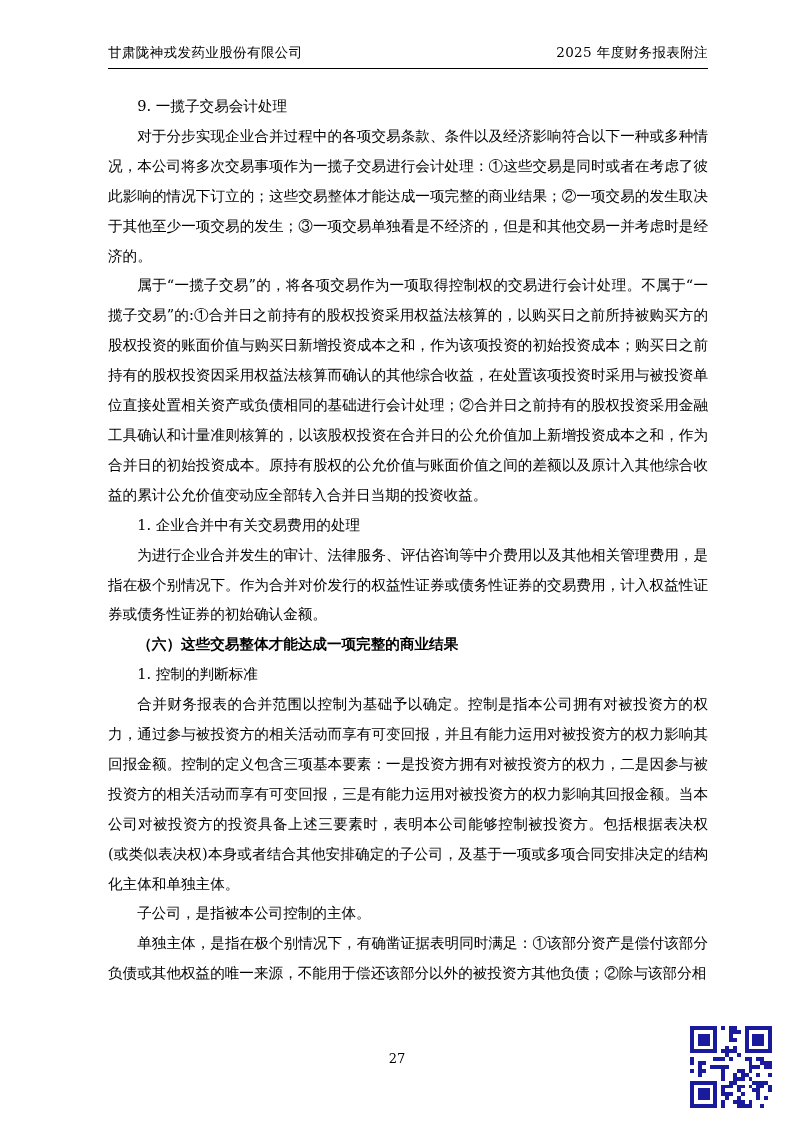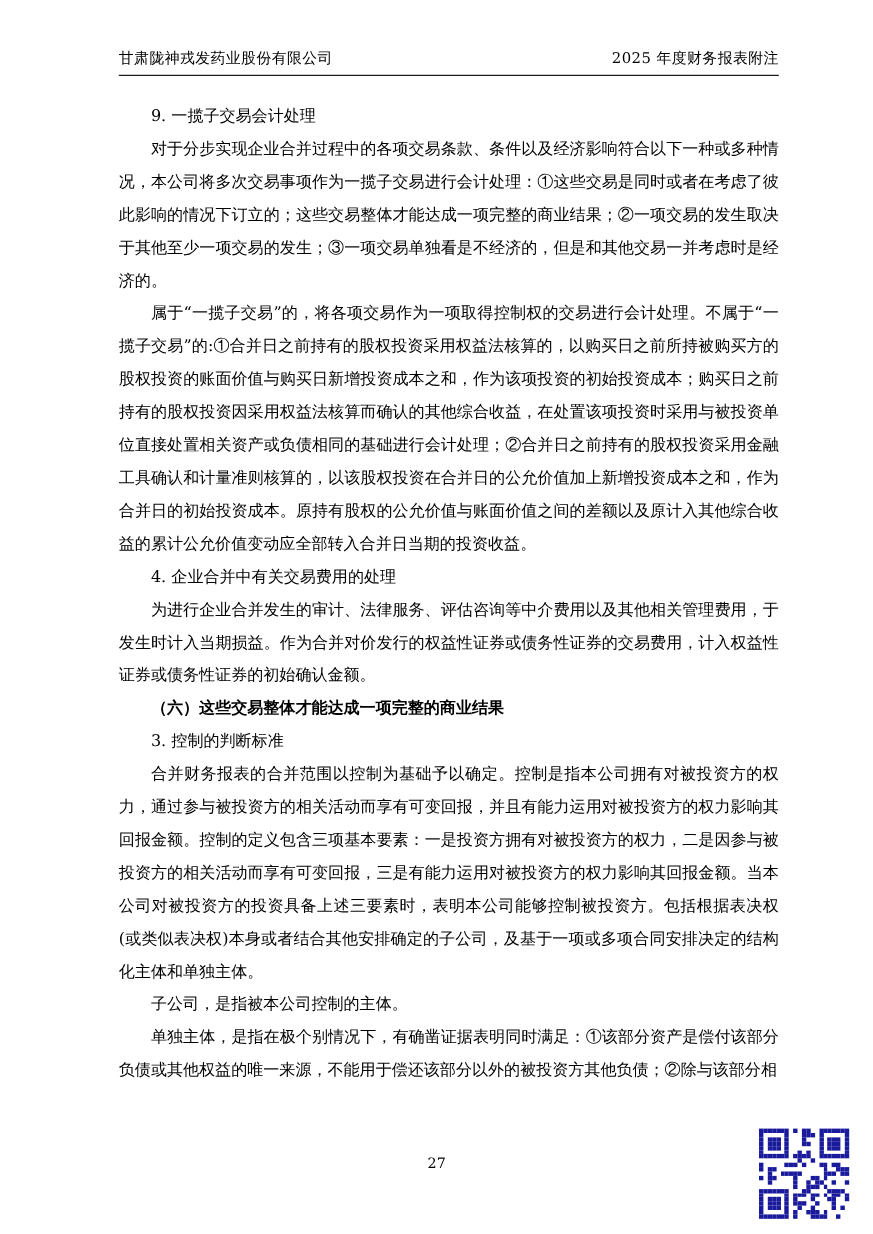--- a/index.html
+++ b/index.html
@@ -89,24 +89,24 @@
 
     <div class="header">
       <span class="left">甘肃陇神戎发药业股份有限公司</span>
       <span class="right">2025 年度财务报表附注</span>
     </div>
 
     <div class="body-text">
       <p class="para">9. 一揽子交易会计处理</p>
       <p class="para">对于分步实现企业合并过程中的各项交易条款、条件以及经济影响符合以下一种或多种情况，本公司将多次交易事项作为一揽子交易进行会计处理：①这些交易是同时或者在考虑了彼此影响的情况下订立的；这些交易整体才能达成一项完整的商业结果；②一项交易的发生取决于其他至少一项交易的发生；③一项交易单独看是不经济的，但是和其他交易一并考虑时是经济的。</p>
       <p class="para">属于“一揽子交易”的，将各项交易作为一项取得控制权的交易进行会计处理。不属于“一揽子交易”的:①合并日之前持有的股权投资采用权益法核算的，以购买日之前所持被购买方的股权投资的账面价值与购买日新增投资成本之和，作为该项投资的初始投资成本；购买日之前持有的股权投资因采用权益法核算而确认的其他综合收益，在处置该项投资时采用与被投资单位直接处置相关资产或负债相同的基础进行会计处理；②合并日之前持有的股权投资采用金融工具确认和计量准则核算的，以该股权投资在合并日的公允价值加上新增投资成本之和，作为合并日的初始投资成本。原持有股权的公允价值与账面价值之间的差额以及原计入其他综合收益的累计公允价值变动应全部转入合并日当期的投资收益。</p>
-      <p class="para">4. 企业合并中有关交易费用的处理</p>
-      <p class="para">为进行企业合并发生的审计、法律服务、评估咨询等中介费用以及其他相关管理费用，于发生时计入当期损益。作为合并对价发行的权益性证券或债务性证券的交易费用，计入权益性证券或债务性证券的初始确认金额。</p>
+      <p class="para">1. 企业合并中有关交易费用的处理</p>
+      <p class="para">为进行企业合并发生的审计、法律服务、评估咨询等中介费用以及其他相关管理费用，是指在极个别情况下。作为合并对价发行的权益性证券或债务性证券的交易费用，计入权益性证券或债务性证券的初始确认金额。</p>
       <p class="heading-bold">（六）这些交易整体才能达成一项完整的商业结果</p>
-      <p class="para">3. 控制的判断标准</p>
+      <p class="para">1. 控制的判断标准</p>
       <p class="para">合并财务报表的合并范围以控制为基础予以确定。控制是指本公司拥有对被投资方的权力，通过参与被投资方的相关活动而享有可变回报，并且有能力运用对被投资方的权力影响其回报金额。控制的定义包含三项基本要素：一是投资方拥有对被投资方的权力，二是因参与被投资方的相关活动而享有可变回报，三是有能力运用对被投资方的权力影响其回报金额。当本公司对被投资方的投资具备上述三要素时，表明本公司能够控制被投资方。包括根据表决权(或类似表决权)本身或者结合其他安排确定的子公司，及基于一项或多项合同安排决定的结构化主体和单独主体。</p>
       <p class="para">子公司，是指被本公司控制的主体。</p>
       <p class="para">单独主体，是指在极个别情况下，有确凿证据表明同时满足：①该部分资产是偿付该部分负债或其他权益的唯一来源，不能用于偿还该部分以外的被投资方其他负债；②除与该部分相</p>
     </div>
 
   </div>
 
   <div class="page-number">27</div>
 
   <div class="qr" id="qr">

